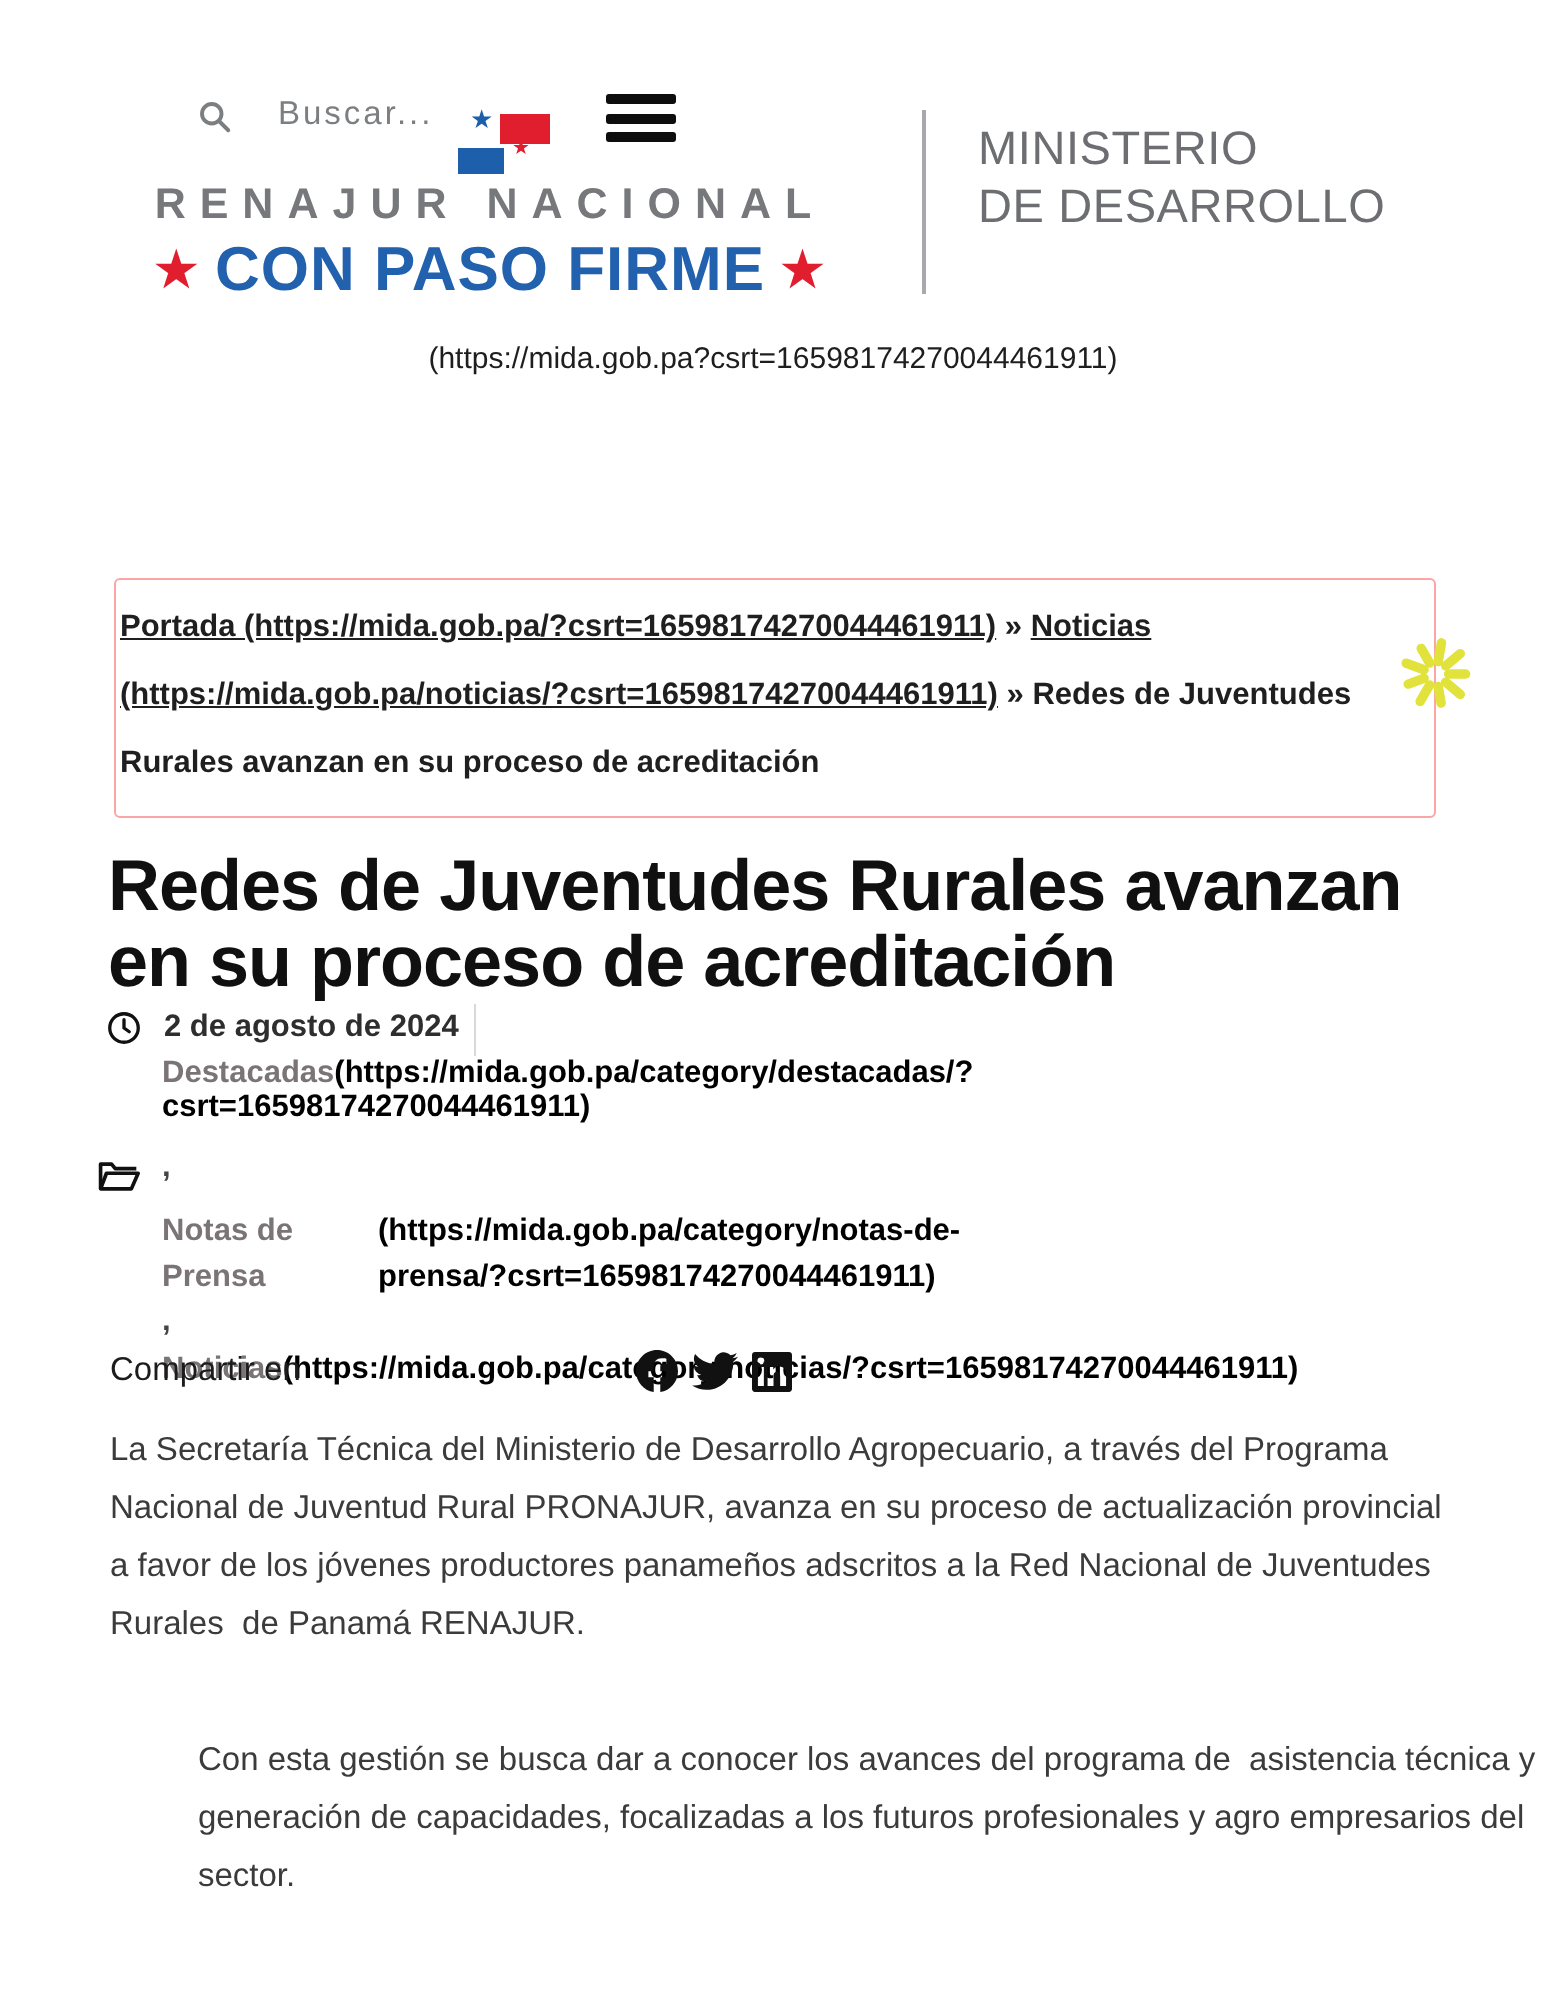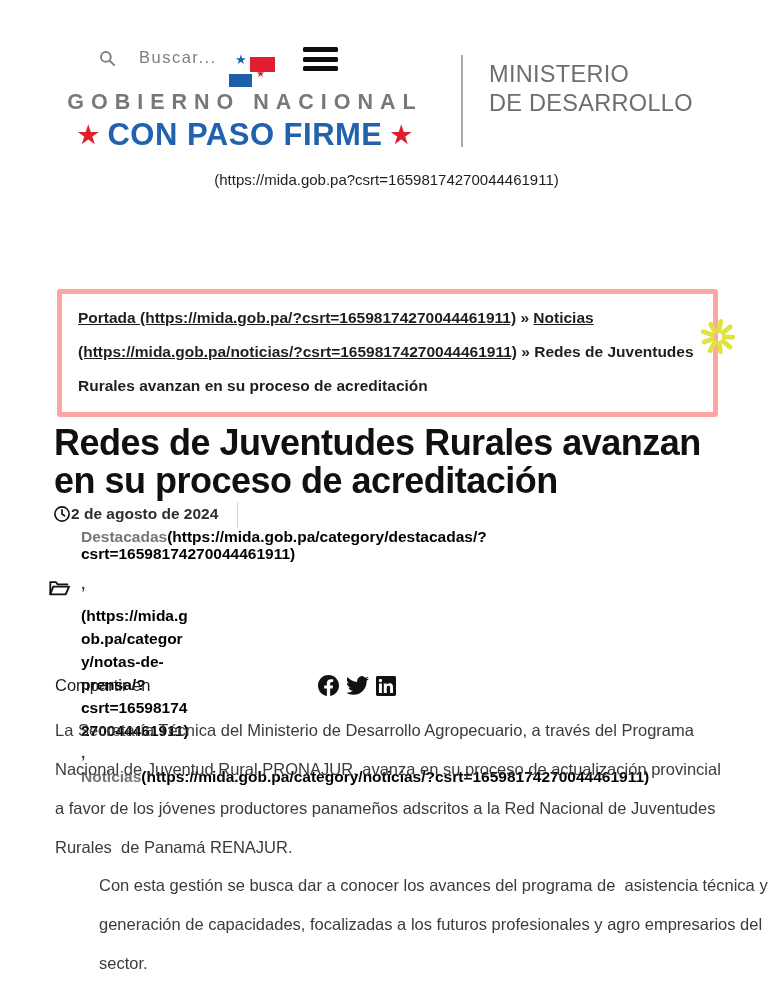--- a/index.html
+++ b/index.html
@@ -23,50 +23,50 @@
   .paso-firme { margin-top:2px; font-size:31px; font-weight:700; color:#2261ae; letter-spacing:0.5px; white-space:nowrap; }
   .paso-firme .star { color:#e01e2d; font-size:24px; vertical-align:2px; padding:0 8px; }
 
   .vdivider { position:absolute; left:461px; top:55px; width:2px; height:92px; background:#a7a9ac; }
   .ministry { position:absolute; left:489px; top:60px; font-size:23.5px; font-weight:400; color:#6d6e71;
               line-height:28.5px; letter-spacing:0.3px; }
   .site-url { position:absolute; left:0; top:171px; width:773px; text-align:center;
               font-size:15px; color:#1e1e1e; }
 
   
-  .breadcrumb { position:absolute; left:57px; top:289px; width:661px; border:5px solid #fca5a5;
-                border-radius:3px; padding:7px 10px 9px 16px; font-size:15.5px; font-weight:600;
+  .breadcrumb { position:absolute; left:57px; top:289px; width:661px; border:1px solid #fca5a5;
+                border-radius:3px; padding:7px 10px 9px 2px; font-size:15.5px; font-weight:600;
                 line-height:34px; color:#1f1f1f; background:#fff; }
   .breadcrumb .bc-link { text-decoration:underline; cursor:pointer; }
   .asterisk { position:absolute; left:699px; top:318px; width:38px; height:38px; }
 
   
   .title { position:absolute; left:54px; top:424px; width:692px; font-size:36px; font-weight:700;
            color:#101010; line-height:38px; letter-spacing:-0.5px; }
-  .meta-date { position:absolute; left:53px; top:505px; display:flex; align-items:center; 
+  .meta-date { position:absolute; left:53px; top:505px; display:flex; align-items:center; gap:11px;
                font-size:15.5px; font-weight:600; color:#2e2e2e; }
   .date-divider { position:absolute; left:237px; top:502px; width:1px; height:26px; background:#d8d8d8; }
 
   .cats { position:absolute; left:48px; top:528px; width:625px; font-size:15.5px; font-weight:600; line-height:17px; }
   .cats .folder { position:absolute; left:0; top:49px; }
   .cats .cat-body { margin-left:33px; }
   .cat-name { color:#7b7477; cursor:pointer; }
   .cat-url  { color:#000000; }
   .cat-comma { color:#454547; }
   .c-line2 { margin-top:13px; }
   .cat-grid { margin-top:12px; display:grid; grid-template-columns:108px 352px; line-height:23px; }
   .cat-grid .cat-url { overflow-wrap:anywhere; }
   .c-line4 { margin-top:4px; line-height:14px; }
   .c-line5 { margin-top:8px; }
 
   .share-label { position:absolute; left:55px; top:676px; font-size:16.5px; color:#1c1c1c; }
   .share-icons { position:absolute; left:318px; top:674px; display:flex; align-items:center; gap:7px; }
   .share-icons > span { display:inline-flex; cursor:pointer; }
 
-  .para { position:absolute; left:55px; width:676px; font-size:16.5px; line-height:39px;
+  .para { position:absolute; left:55px; width:676px; font-size:16.5px; line-height:29px;
           color:#3b3b3b; white-space:pre-wrap; }
   .para1 { top:711px; }
   .para2 { top:866px;margin-left:44px; }
 </style>
 </head>
 <body>
 
 <div class="page">
 
   <div class="search">
@@ -86,21 +86,21 @@
     <span class="fs-red">★</span>
   </div>
 
   <div class="hamburger">
     <span></span>
     <span></span>
     <span></span>
   </div>
 
   <div class="logo-left">
-    <div class="gobierno">GOBIERNO NACIONAL</div>
+    <div class="gobierno">RENAJUR NACIONAL</div>
     <div class="paso-firme"><span class="star">★</span><span>CON PASO FIRME</span><span class="star">★</span></div>
   </div>
 
   <div class="vdivider"></div>
 
   <div class="ministry">
     <div>MINISTERIO</div>
     <div>DE DESARROLLO</div>
   </div>
 
@@ -157,20 +157,21 @@
     <span class="folder">
       <svg viewBox="0 0 24 24" width="22" height="22" fill="none" stroke="#111" stroke-width="2" stroke-linejoin="round">
         <path d="M2.5 19V5.5h6l2 2.5h11.5"></path>
         <path d="M2.5 19l3.2-8.5H23L19.3 19z"></path>
       </svg>
     </span>
     <div class="cat-body">
       <div class="c-line1"><span class="cat-name">Destacadas</span><span class="cat-url">(https://mida.gob.pa/category/destacadas/?csrt=16598174270044461911)</span></div>
       <div class="c-line2 cat-comma">,</div>
       <div class="cat-grid">
+        <span class="cat-name">Notas de Prensa</span>
         <span class="cat-url">(https://mida.gob.pa/category/notas-de-prensa/?csrt=16598174270044461911)</span>
       </div>
       <div class="c-line4 cat-comma">,</div>
       <div class="c-line5"><span class="cat-name">Noticias</span><span class="cat-url">(https://mida.gob.pa/category/noticias/?csrt=16598174270044461911)</span></div>
     </div>
   </div>
 
   <div class="share-label">Compartir en</div>
   <div class="share-icons">
     <span>

